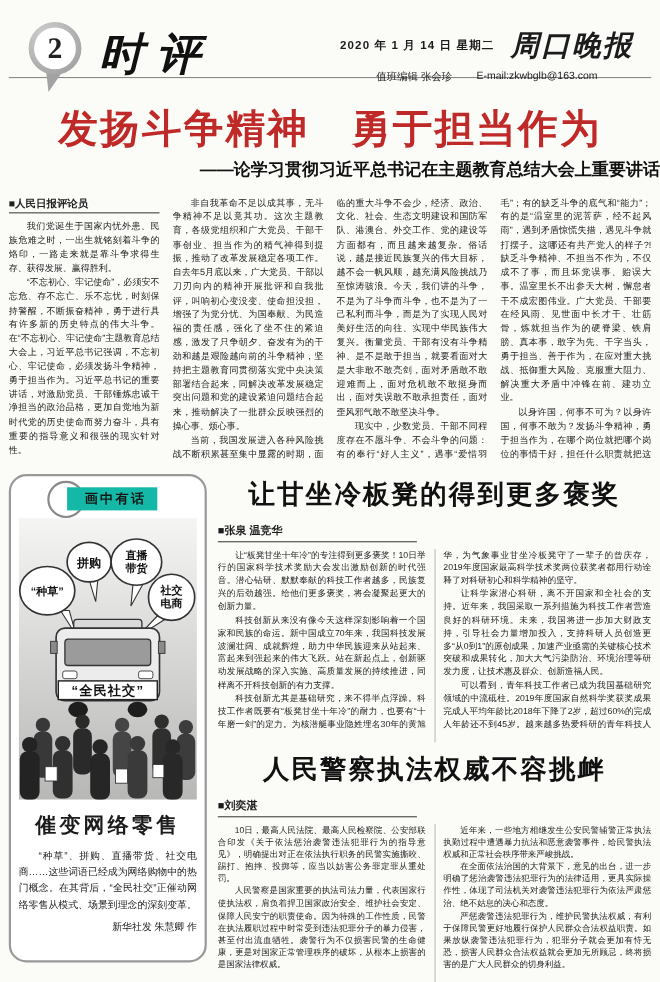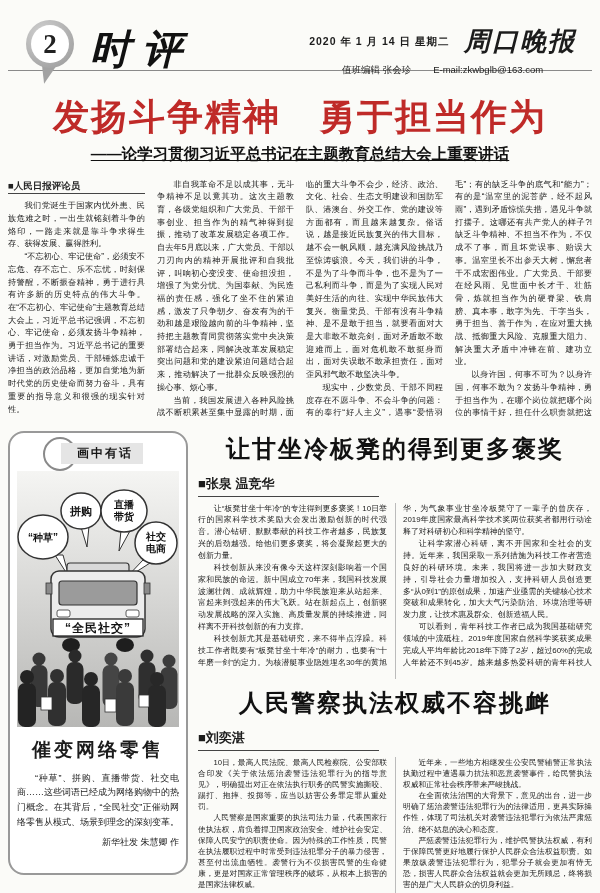--- a/index.html
+++ b/index.html
@@ -28,42 +28,42 @@
   .header-right{position:absolute;right:24px;top:24px;text-align:right;z-index:3;}
   .date-line{font-size:10.5px;letter-spacing:1px;font-weight:bold;vertical-align:middle;}
   .paper-name{display:inline-block;font-family:"Liberation Serif",serif;font-style:italic;
     font-weight:bold;font-size:26px;margin-left:10px;vertical-align:middle;letter-spacing:2px;}
   .editor-row{font-size:9.5px;margin-top:5px;display:flex;gap:22px;justify-content:center;}
   .header-rule{position:absolute;left:8px;right:8px;top:70px;border-top:1.5px solid #8a8a8a;}
   
   .headline{margin:22px 0 4px;text-align:center;
     font-family:"Liberation Serif",serif;font-weight:bold;font-size:36px;
     color:#bf2a28;letter-spacing:2px;line-height:1.1;}
-  .subhead{text-align:center;font-weight:bold;font-size:15.5px;margin:6px 0 14px;color:#111;text-decoration:underline;}
+  .subhead{text-align:right;font-weight:bold;font-size:15.5px;margin:6px 0 14px;color:#111;}
   .lead-cols{margin:0 8px;height:242px;column-count:4;column-gap:12px;column-fill:auto;
     font-size:8.2px;line-height:1.55;text-align:justify;overflow:hidden;color:#222;}
   .byline{font-weight:bold;font-size:9.5px;border-bottom:1px solid #444;
     padding-bottom:0;margin:0 0 6px;}
   p.para{margin:0;text-indent:2em;}
   
   .mid{display:flex;gap:10px;margin:10px 8px 0;}
   .cartoon-box{width:180px;flex:none;border:2px solid #999;border-radius:16px;
     padding:6px 7px;height:444px;box-sizing:border-box;background:#fff;position:relative;}
   .cartoon-label-row{position:relative;height:26px;margin-top:2px;}
   .label-circle{position:absolute;left:26px;top:-4px;width:34px;height:34px;
     border:2px solid #8a8a8a;border-radius:50%;box-sizing:border-box;}
-  .cartoon-label{position:absolute;left:44px;top:2px;background:#e5e5e5;color:#151515;
+  .cartoon-label{position:absolute;left:44px;top:2px;background:#14b8a6;color:#151515;
     font-weight:bold;font-size:12px;padding:2px 10px 2px 16px;letter-spacing:2px;}
   svg.cartoon{display:block;margin:4px auto 0;}
   .cartoon-title{text-align:center;font-size:19px;font-weight:bold;letter-spacing:3px;margin:10px 0 8px;}
   .cartoon-caption{font-size:9px;line-height:1.65;text-align:justify;text-indent:2em;margin:0;color:#222;}
   .cartoon-credit{font-size:9px;text-align:right;margin-top:6px;color:#222;}
   .right-articles{flex:1;min-width:0;}
   .art-title{text-align:center;font-weight:bold;font-size:24px;letter-spacing:2px;margin:2px 0 10px;color:#111;}
-  .art-byline{width:46%;font-weight:bold;font-size:13px;border-bottom:1px solid #444;
+  .art-byline{width:46%;font-weight:bold;font-size:10px;border-bottom:1px solid #444;
     padding-bottom:3px;margin:6px 0 6px;}
   .art2-cols{height:176px;column-count:2;column-gap:16px;column-fill:auto;
     column-rule:1px solid #bbb;font-size:7.9px;line-height:1.5;text-align:justify;overflow:hidden;color:#222;}
   .art3-cols{height:156px;column-count:2;column-gap:16px;column-fill:auto;
     column-rule:1px solid #bbb;font-size:7.7px;line-height:1.45;text-align:justify;overflow:hidden;color:#222;}
   .art3-wrap{margin-top:8px;}
 </style>
 </head>
 <body>
 

